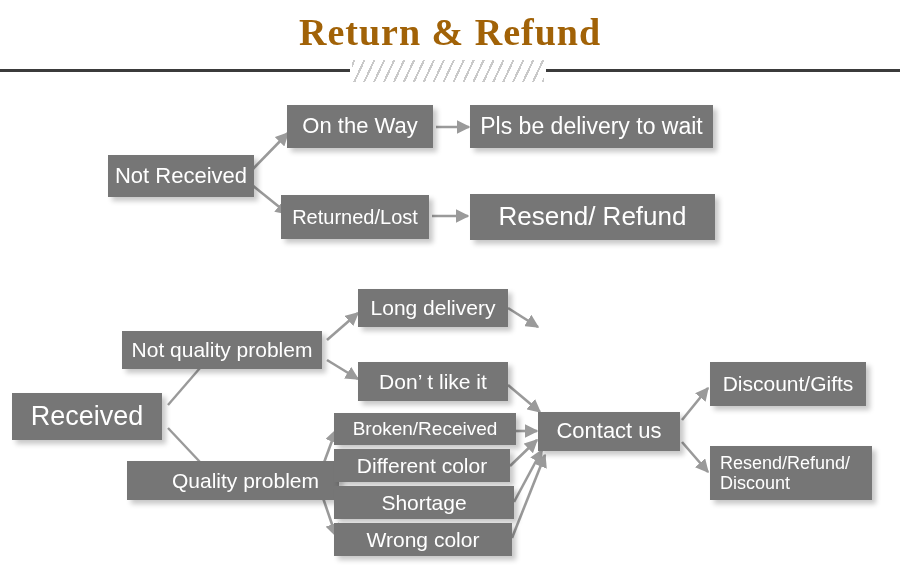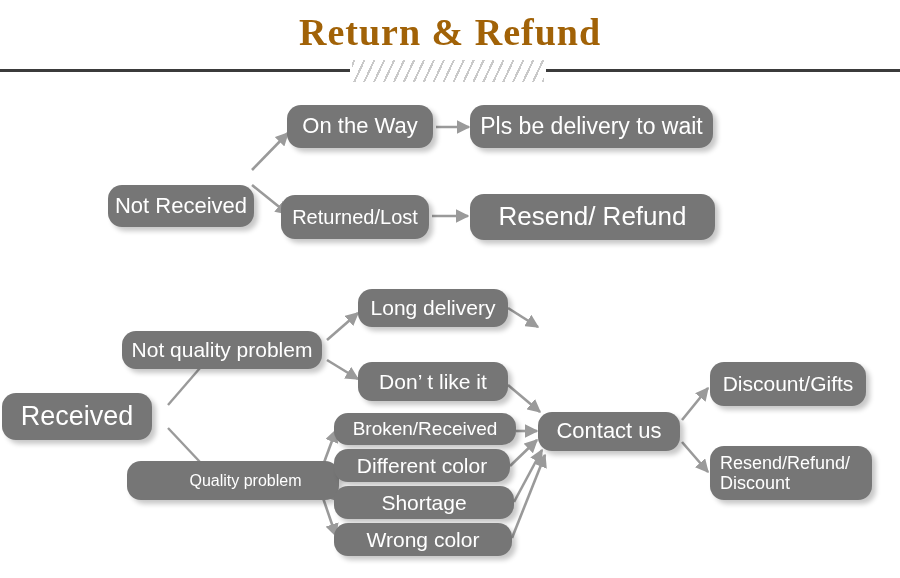--- a/index.html
+++ b/index.html
@@ -61,21 +61,20 @@
     display: flex;
     align-items: center;
     justify-content: center;
     padding: 0 8px;
     line-height: 1.12;
     text-align: center;
     font-size: 21px;
     white-space: nowrap;
     box-shadow: 4px 4px 5px rgba(0,0,0,0.22);
     z-index: 3;
-    border-radius: 14px;
   }
   .box.wrap { white-space: normal; }
   .box.left-align { justify-content: flex-start; text-align: left; }
 
   
   #wires {
     position: absolute;
     left: 0; top: 0;
     width: 900px; height: 578px;
     z-index: 1;
@@ -134,35 +133,35 @@
 
       <path d="M 682 442 L 708 472"></path>
     </g>
 
     <g stroke="#9a9a9a" stroke-width="2.4" fill="none">
       <path d="M 168 405 L 200 368"></path>
       <path d="M 168 428 L 200 462"></path>
     </g>
   </svg>
 
-  <div class="box" style="left:108px; top:155px; width:146px; height:42px; font-size:22px;margin-top:30px;">Not Received</div>
+  <div class="box" style="left:108px; top:155px; width:146px; height:42px; font-size:22px;">Not Received</div>
 
   <div class="box" style="left:287px; top:105px; width:146px; height:43px; font-size:22px;">On the Way</div>
 
   <div class="box" style="left:470px; top:105px; width:243px; height:43px; font-size:23px;">Pls be delivery to wait</div>
 
   <div class="box" style="left:281px; top:195px; width:148px; height:44px; font-size:20px;">Returned/Lost</div>
 
   <div class="box" style="left:470px; top:194px; width:245px; height:46px; font-size:26px;">Resend/ Refund</div>
 
-  <div class="box" style="left:2px; top:393px; width:150px; height:47px; font-size:27px;">Received</div>
+  <div class="box" style="left:12px; top:393px; width:150px; height:47px; font-size:27px;">Received</div>
 
   <div class="box" style="left:122px; top:331px; width:200px; height:38px; font-size:21px;">Not quality problem</div>
 
-  <div class="box" style="left:127px; top:461px; width:212px; height:39px; font-size:16px;padding-left:33px;">Quality problem</div>
+  <div class="box" style="left:127px; top:461px; width:212px; height:39px; font-size:21px;padding-left:33px;">Quality problem</div>
 
   <div class="box" style="left:358px; top:289px; width:150px; height:38px; font-size:21px;">Long delivery</div>
 
   <div class="box" style="left:358px; top:362px; width:150px; height:39px; font-size:21px;">Don’  t like it</div>
 
   <div class="box" style="left:334px; top:413px; width:182px; height:32px; font-size:19px;">Broken/Received</div>
 
   <div class="box" style="left:334px; top:449px; width:176px; height:33px; font-size:21px;">Different color</div>
 
   <div class="box" style="left:334px; top:486px; width:180px; height:33px; font-size:21px;">Shortage</div>

